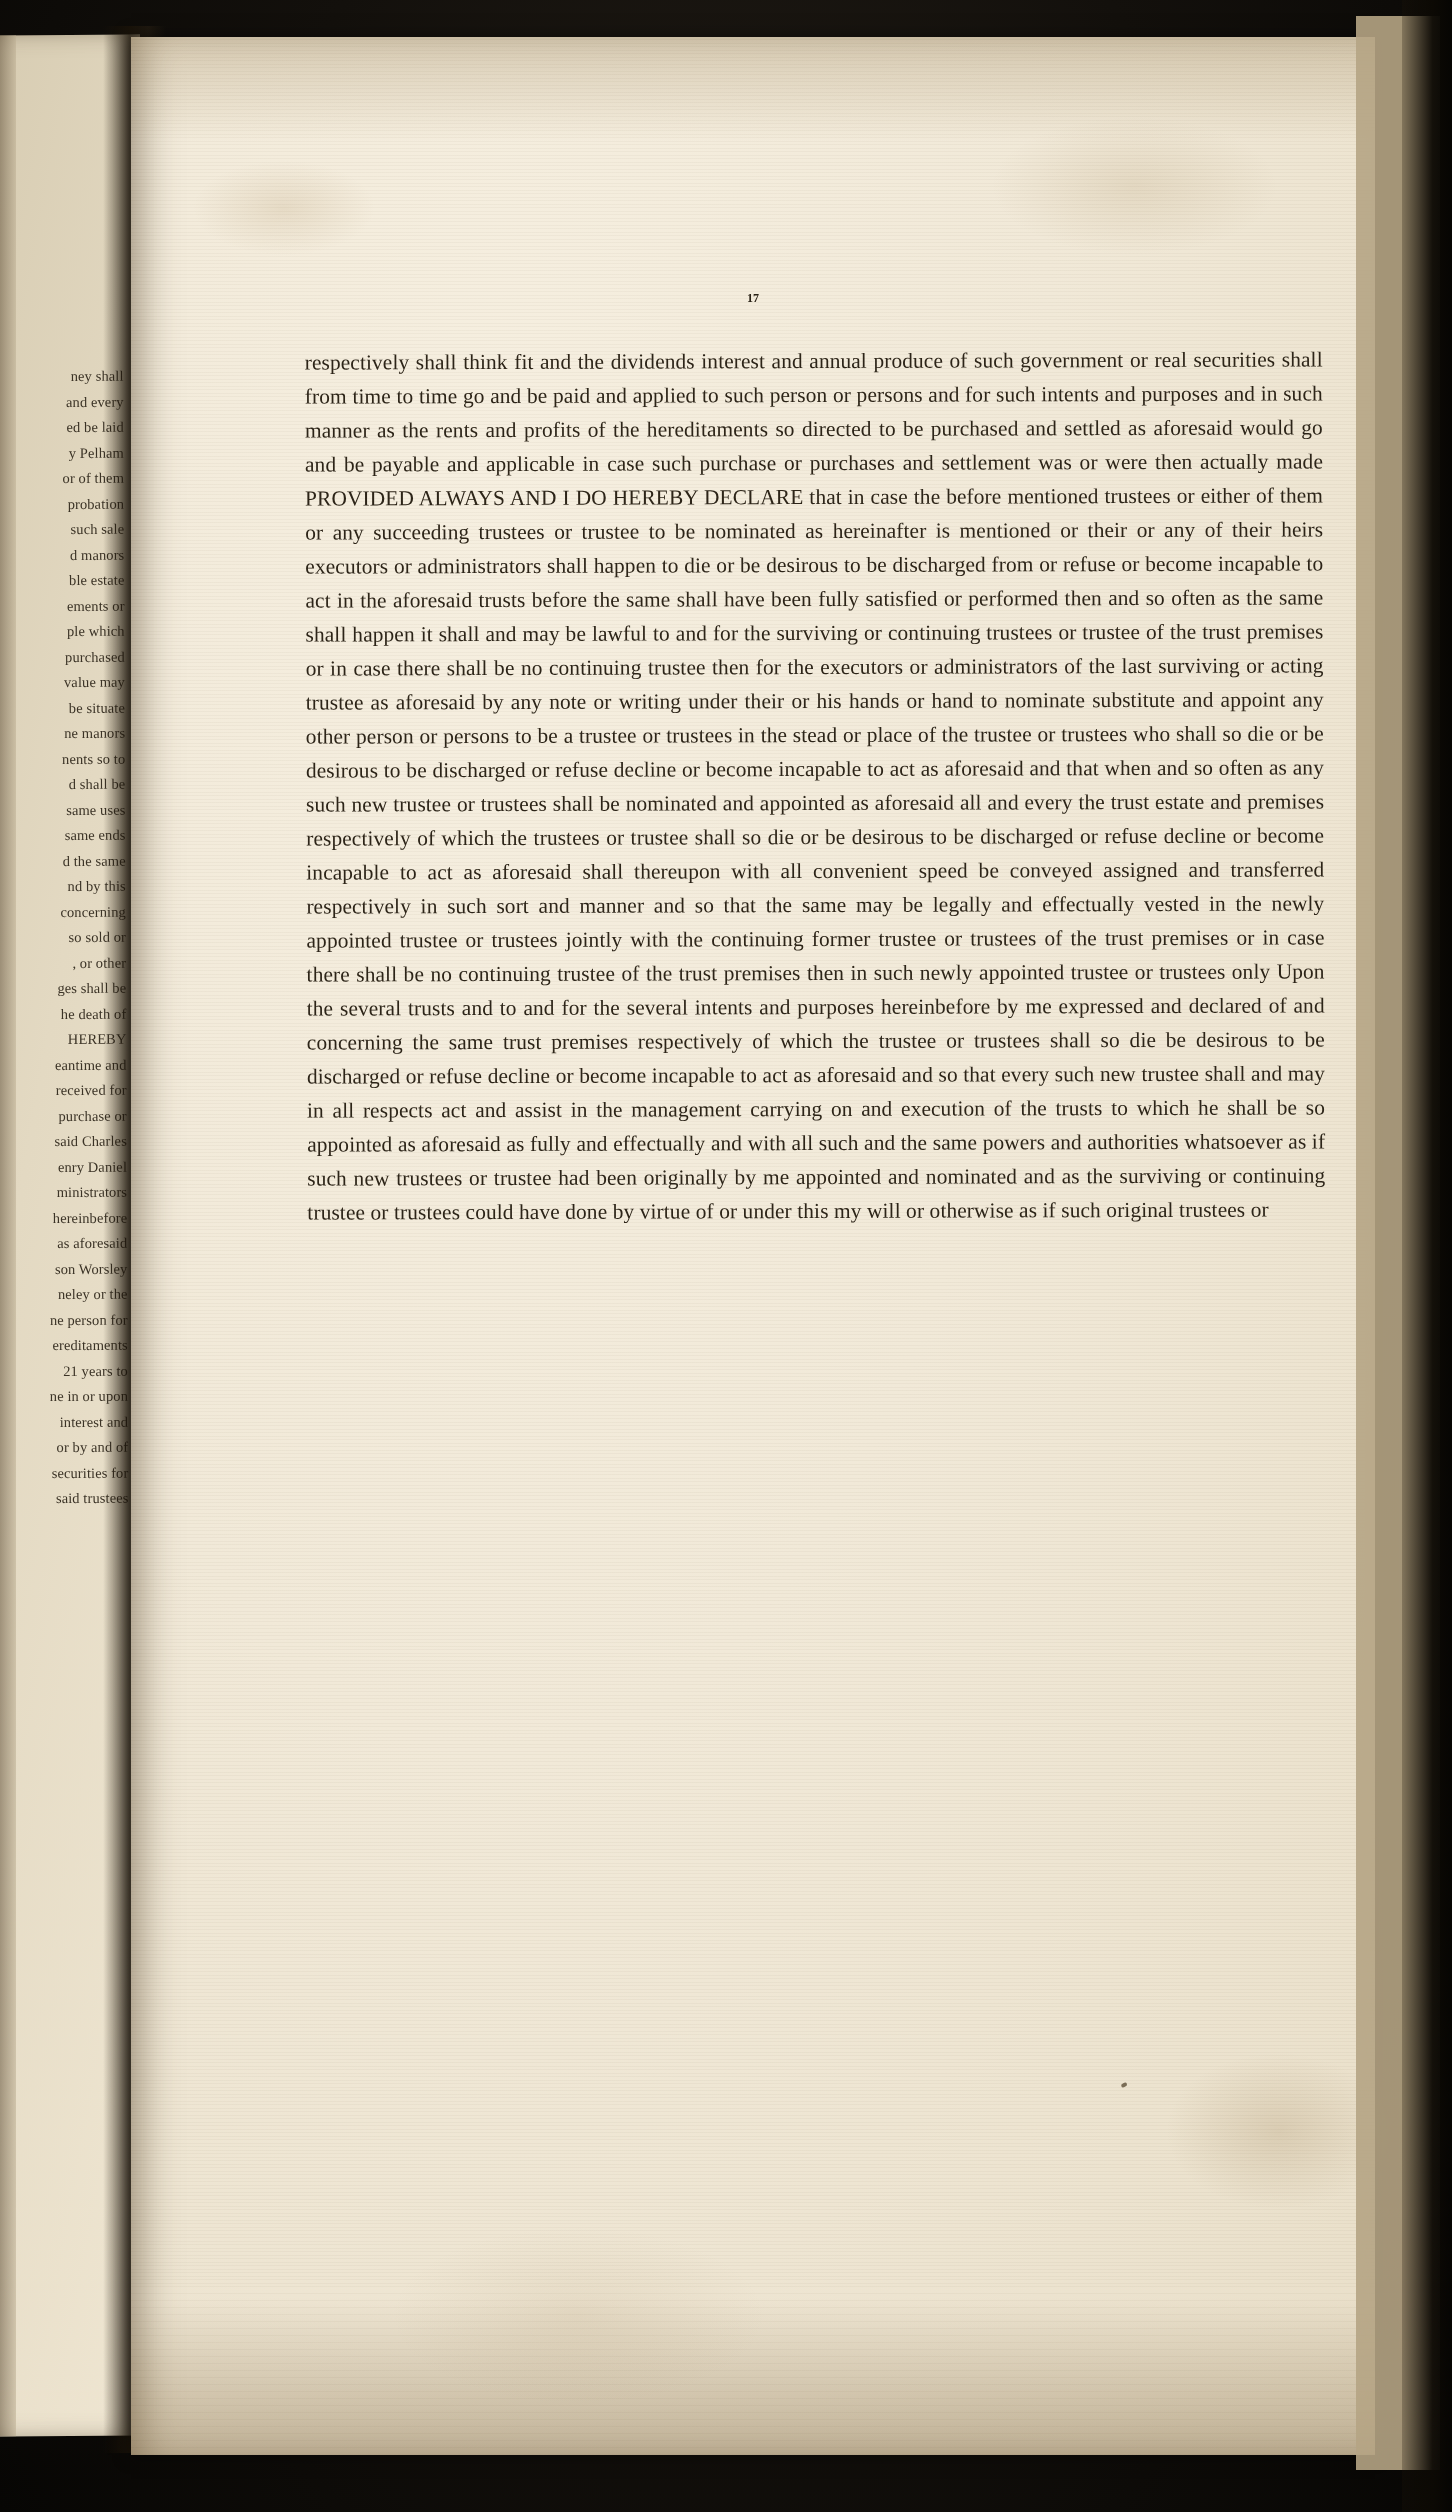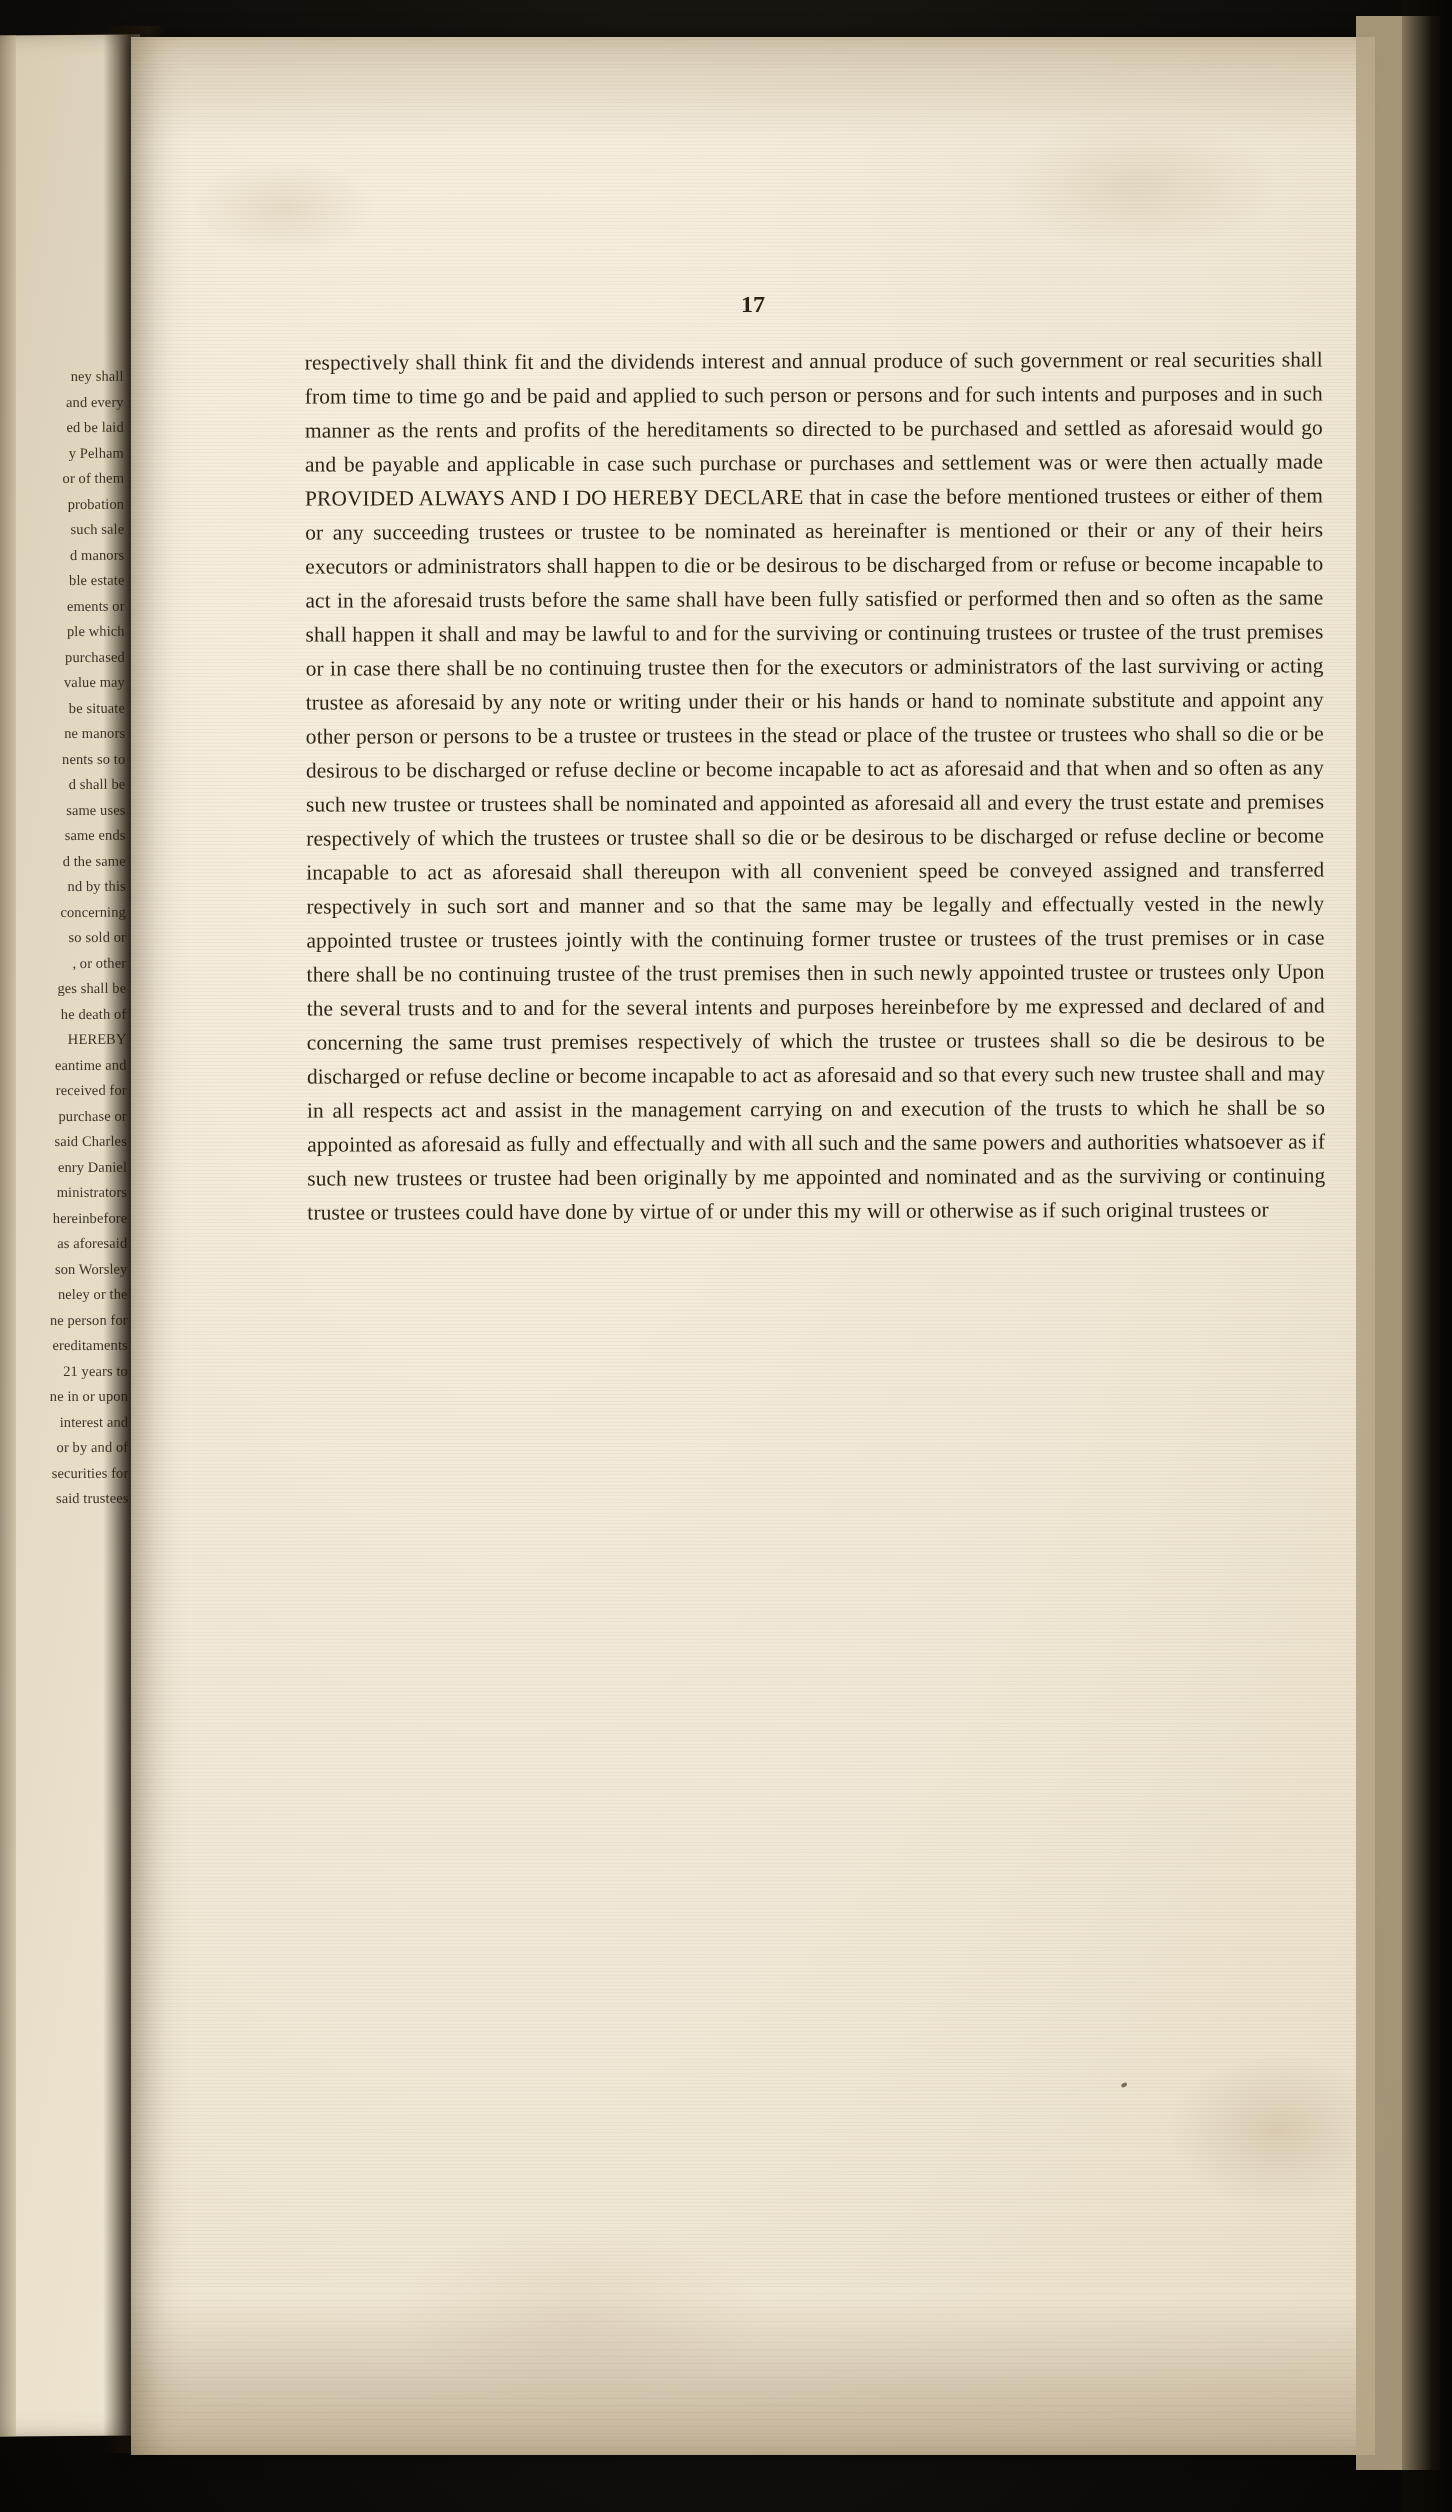--- a/index.html
+++ b/index.html
@@ -130,21 +130,21 @@
     pointer-events: none;
   }
 
   
   .folio {
     position: absolute;
     left: 0;
     top: 254px;
     width: 1244px;
     text-align: center;
-    font-size: 24px;
+    font-size: 12px;
     font-weight: bold;
     color: #2a2317;
     font-family: "Liberation Serif", serif;
   }
 
   .body-block {
     position: absolute;
     left: 175px;
     top: 307px;
     width: 1018px;

